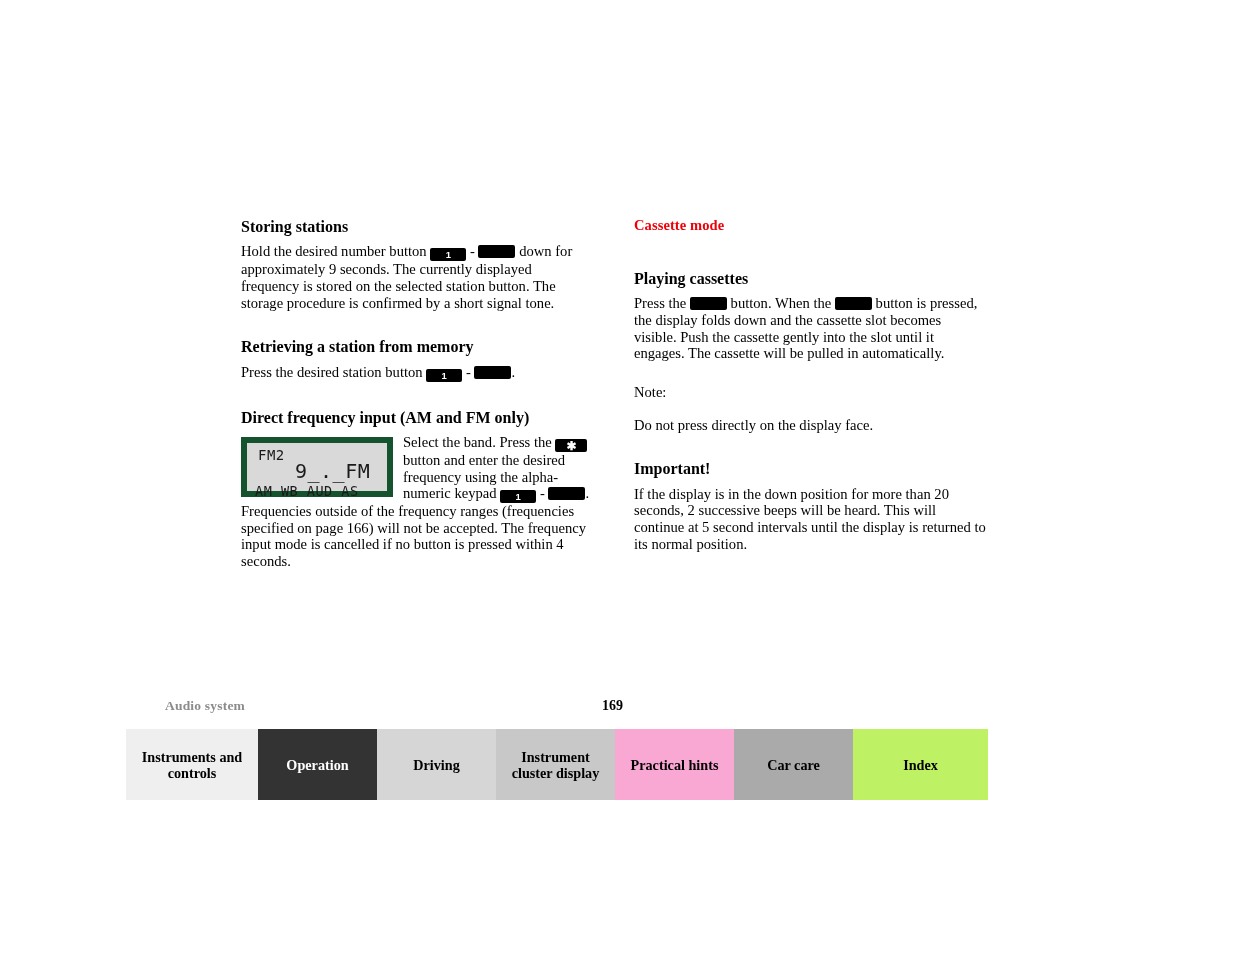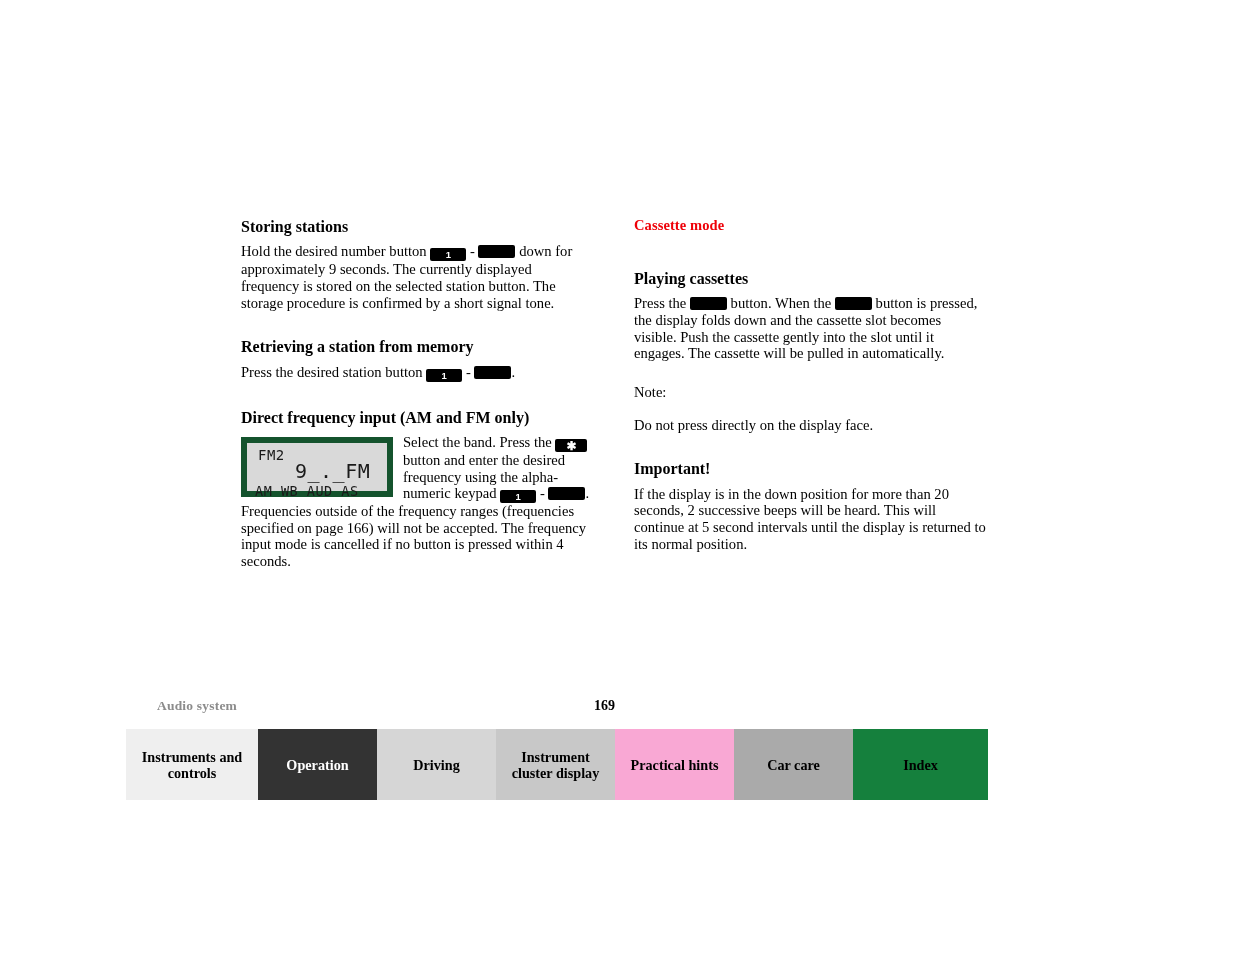--- a/index.html
+++ b/index.html
@@ -122,21 +122,21 @@
     position: absolute;
     left: 8px; top: 40px;
     font-size: 13.5px;
     letter-spacing: 0.5px;
   }
   .flowtext { font-size: 14.6px; line-height: 16.6px; }
 
   
   .runhead {
     position: absolute;
-    left: 157px;
+    left: 165px;
     top: 698px;
     width: 942px;
     height: 18px;
   }
   .runhead .label {
     position: absolute;
     left: 0; top: 0;
     font-family: "Liberation Serif", serif;
     font-weight: bold;
     font-size: 13.5px;
@@ -257,18 +257,18 @@
       </div>
       <div class="tab" style="background: rgb(200, 200, 200); width: 119px; flex: 0 0 119px;">
         <span>Instrument cluster display</span>
       </div>
       <div class="tab" style="background: #f9a8d4; width: 119px; flex: 0 0 119px;">
         <span>Practical hints</span>
       </div>
       <div class="tab" style="background: rgb(170, 170, 170); width: 119px; flex: 0 0 119px;">
         <span>Car care</span>
       </div>
-      <div class="tab" style="background: #15803d; width: 135px; flex: 0 0 135px;">
+      <div class="tab" style="background: #bef264; width: 135px; flex: 0 0 135px;">
         <span>Index</span>
       </div>
     </div>
 
 </div>
 
 </body></html>

